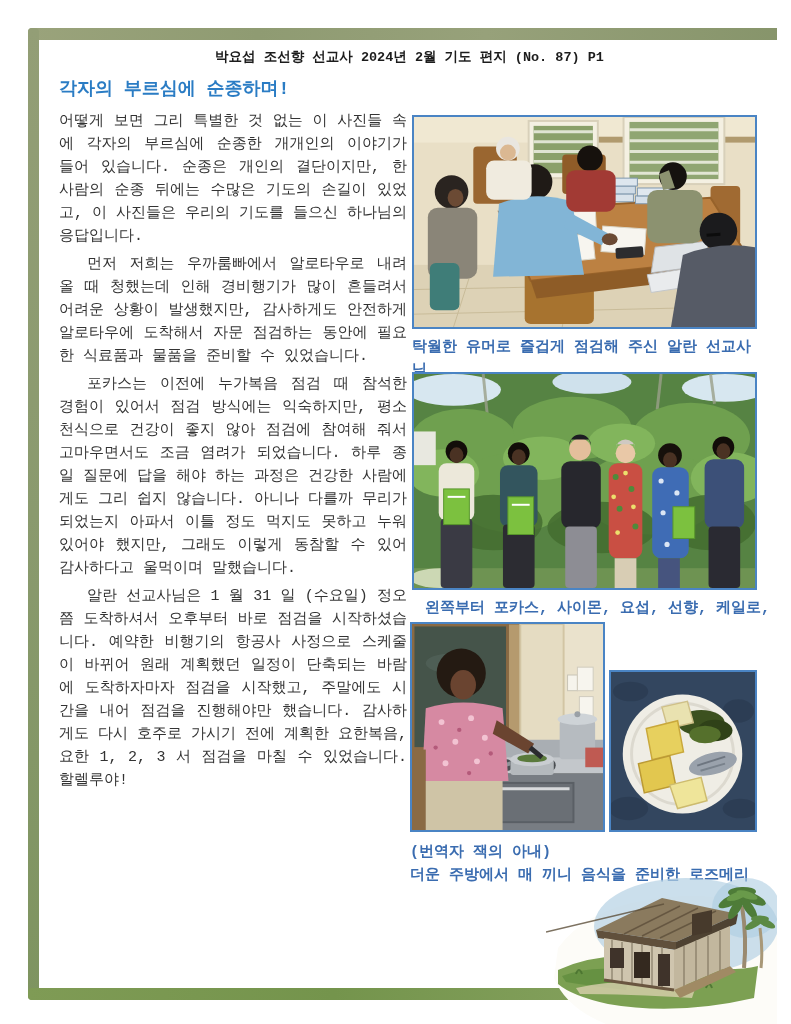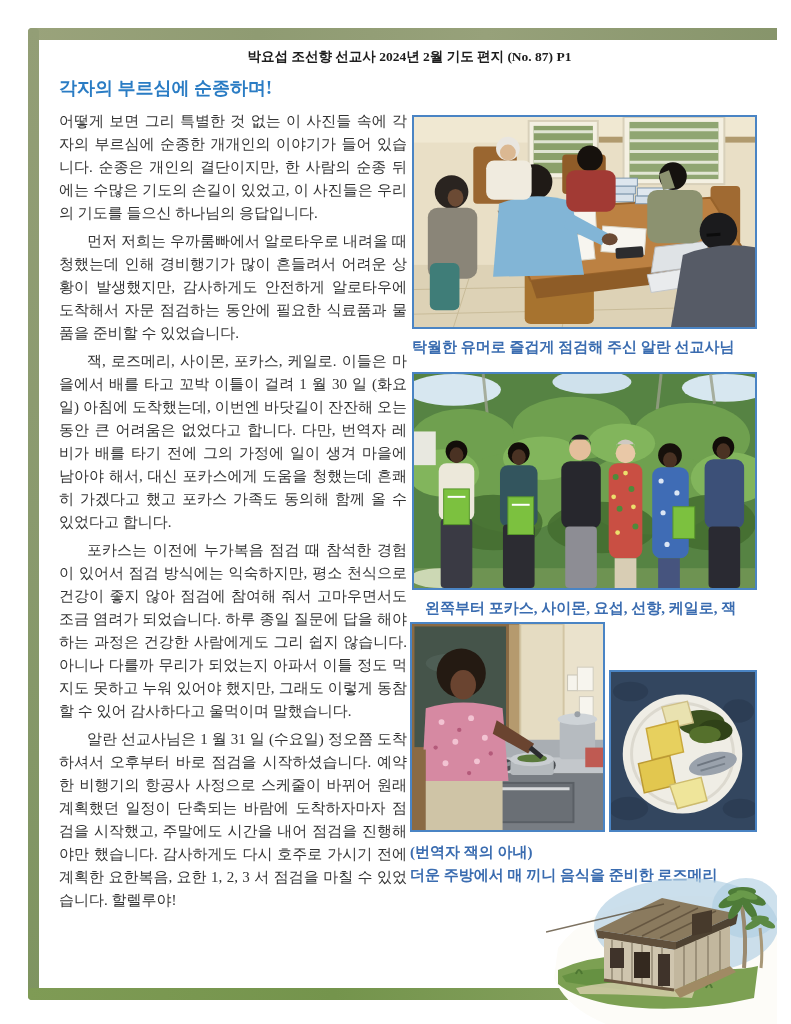--- a/index.html
+++ b/index.html
@@ -1,18 +1,18 @@
 <!DOCTYPE html>
 <html><head>
 <meta charset="utf-8">
 <style>
   html,body{margin:0;padding:0;background:#ffffff;}
   .page{
     position:relative;width:763px;height:1024px;margin:0 auto;background:#ffffff;
-    font-family:Liberation Serif, serif;overflow:hidden;
+    font-family:Liberation Mono, monospace;overflow:hidden;
   }
   
   .frame{position:absolute;z-index:1;border-radius:4px;}
   .frame.top{left:14px;top:28px;width:764px;height:12px;
     background:linear-gradient(90deg,#9aa37b,#8f9b72 30%,#97a17a 60%,#86946a);}
   .frame.left{left:14px;top:28px;width:11px;height:972px;
     background:linear-gradient(180deg,#939e76,#8a9a6e 50%,#7e9460);}
   .frame.right{left:767px;top:28px;width:11px;height:972px;
     background:linear-gradient(180deg,#9aa583,#8c9a72 55%,#829763);}
   .frame.bottom{left:14px;top:988px;width:764px;height:12px;
@@ -52,21 +52,20 @@
   <div class="frame right"></div>
   <div class="frame bottom"></div>
 
   <div class="header">박요섭 조선향 선교사 2024년 2월 기도 편지 (No. 87) P1</div>
 
   <h1 class="title">각자의 부르심에 순종하며!</h1>
 
   <div class="body-col">
     <p>어떻게 보면 그리 특별한 것 없는 이 사진들 속에 각자의 부르심에 순종한 개개인의 이야기가 들어 있습니다. 순종은 개인의 결단이지만, 한 사람의 순종 뒤에는 수많은 기도의 손길이 있었고, 이 사진들은 우리의 기도를 들으신 하나님의 응답입니다.</p>
     <p class="indent">먼저 저희는 우까룸빠에서 알로타우로 내려올 때 청했는데 인해 경비행기가 많이 흔들려서 어려운 상황이 발생했지만, 감사하게도 안전하게 알로타우에 도착해서 자문 점검하는 동안에 필요한 식료품과 물품을 준비할 수 있었습니다.</p>
-    <p class="indent">잭, 로즈메리, 사이몬, 포카스, 케일로. 이들은 마을에서 배를 타고 꼬박 이틀이 걸려 1 월 30 일 (화요일) 아침에 도착했는데, 이번엔 바닷길이 잔잔해 오는 동안 큰 어려움은 없었다고 합니다. 다만, 번역자 레비가 배를 타기 전에 그의 가정에 일이 생겨 마을에 남아야 해서, 대신 포카스에게 도움을 청했는데 흔쾌히 가겠다고 했고 포카스 가족도 동의해 함께 올 수 있었다고 합니다.</p>
     <p class="indent">포카스는 이전에 누가복음 점검 때 참석한 경험이 있어서 점검 방식에는 익숙하지만, 평소 천식으로 건강이 좋지 않아 점검에 참여해 줘서 고마우면서도 조금 염려가 되었습니다. 하루 종일 질문에 답을 해야 하는 과정은 건강한 사람에게도 그리 쉽지 않습니다. 아니나 다를까 무리가 되었는지 아파서 이틀 정도 먹지도 못하고 누워 있어야 했지만, 그래도 이렇게 동참할 수 있어 감사하다고 울먹이며 말했습니다.</p>
     <p class="indent">알란 선교사님은 1 월 31 일 (수요일) 정오쯤 도착하셔서 오후부터 바로 점검을 시작하셨습니다. 예약한 비행기의 항공사 사정으로 스케줄이 바뀌어 원래 계획했던 일정이 단축되는 바람에 도착하자마자 점검을 시작했고, 주말에도 시간을 내어 점검을 진행해야만 했습니다. 감사하게도 다시 호주로 가시기 전에 계획한 요한복음, 요한 1, 2, 3 서 점검을 마칠 수 있었습니다. 할렐루야!</p>
   </div>
 
   <figure class="photo" style="left:398px;top:115px;width:345px;height:214px;">
     <svg viewBox="0 0 345 213" preserveAspectRatio="none">
       <rect width="345" height="213" fill="#e9dfc6"></rect>
       <rect x="0" y="0" width="345" height="26" fill="#f0e8d2"></rect>
       <rect x="140" y="20" width="205" height="6" fill="#b09a6e"></rect>
 

